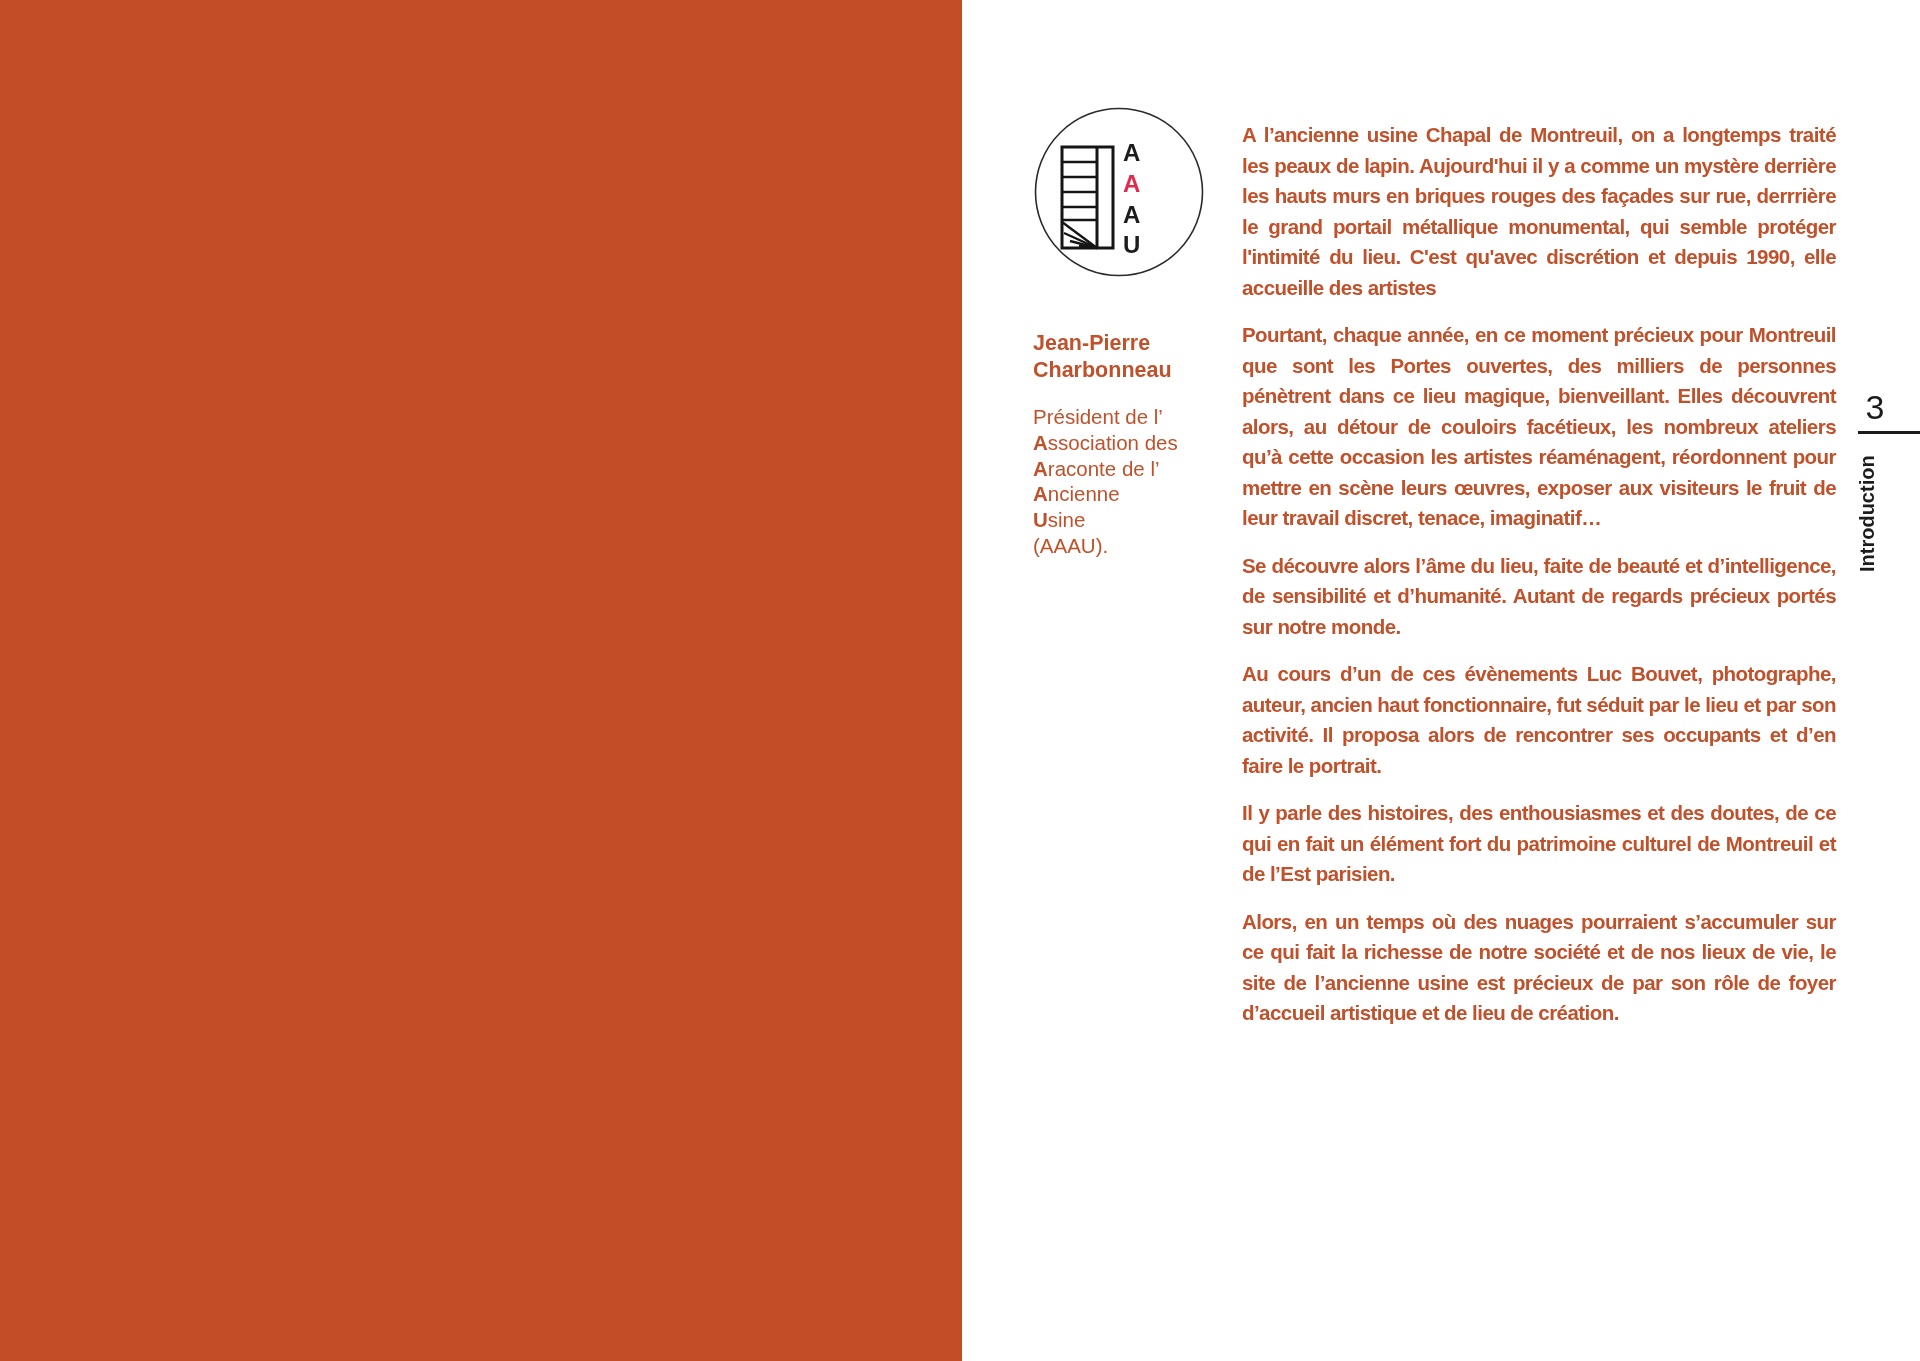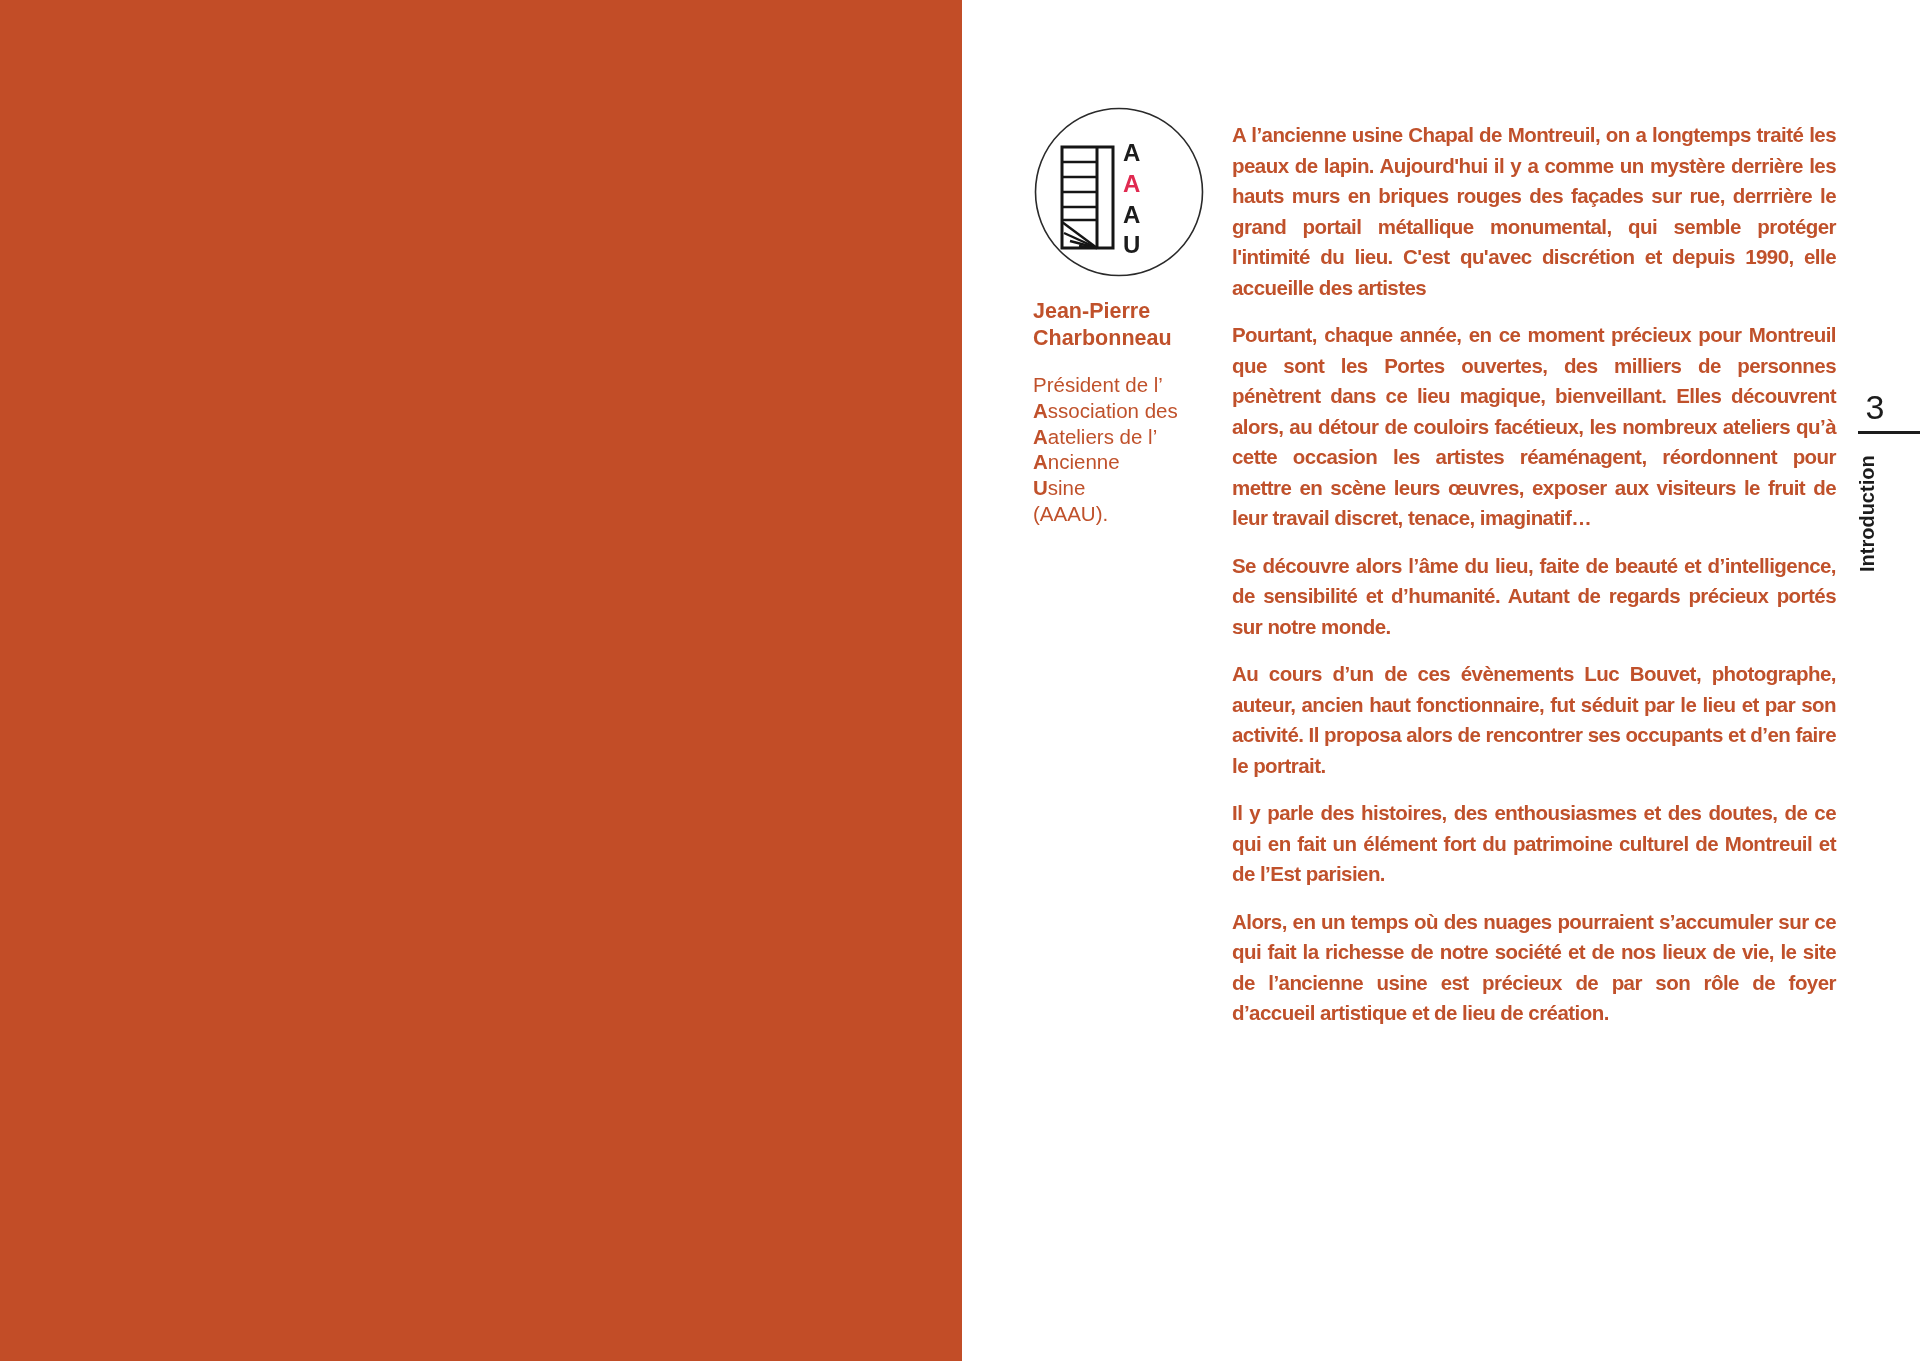--- a/index.html
+++ b/index.html
@@ -22,31 +22,31 @@
   .logo{ position:absolute; left:1033px; top:106px; }
   .logo .ring{ fill:none; stroke:#2a2a2a; stroke-width:1.6; }
   .logo .stair{ fill:none; stroke:#151515; stroke-width:3; }
   .logo .thin{ stroke-width:2.4; }
   .logo text{
     font-family:"Liberation Sans", sans-serif; font-weight:bold;
     font-size:24px; fill:var(--ink);
   }
   .logo text.accent{ fill:var(--accent); }
   .author{ position:absolute; left:1033px; top:298px; width:190px; color:var(--red-text); }
-  .author-name{ font-size:21.5px; line-height:27px; font-weight:bold; }
+  .author-name{ font-size:21.5px; line-height:27px; font-weight:bold;margin-top:32px; }
   .author-role{ margin-top:20px; font-size:20.5px; line-height:25.8px; }
   .role-line b{ font-weight:bold; }
   .body-text{
     position:absolute; left:1232px; top:120px; width:604px;
     color:var(--red-text); font-weight:bold;
     font-size:20.5px; line-height:30.5px; letter-spacing:-0.55px;
     text-align:justify;
   }
   .para{ margin-bottom:17px; }
-  .para > div{ text-align:justify; }
+  .para > div{ text-align:justify;margin-left:10px; }
   .page-number{
     position:absolute; left:1858px; top:388px; width:34px; text-align:center;
     font-size:34px; color:var(--ink);
   }
   .margin-rule{
     position:absolute; left:1858px; top:431px; width:62px; height:3px;
     background:var(--ink);
   }
   .section-label{
     position:absolute; left:1856px; top:442px; height:130px;
@@ -89,21 +89,21 @@
     </svg>
 
     <div class="author">
       <div class="author-name">
         <div>Jean-Pierre</div>
         <div>Charbonneau</div>
       </div>
       <div class="author-role">
         <div class="role-line"><b></b><span>Président de l’</span></div>
           <div class="role-line"><b>A</b><span>ssociation des</span></div>
-          <div class="role-line"><b>A</b><span>ateliers de l’</span></div>
+          <div class="role-line"><b>A</b><span>raconte de l’</span></div>
           <div class="role-line"><b>A</b><span>ncienne</span></div>
           <div class="role-line"><b>U</b><span>sine</span></div>
           <div class="role-line"><b></b><span>(AAAU).</span></div>
       </div>
     </div>
 
     <div class="body-text">
       <div class="para">
           <div>A l’ancienne usine Chapal de Montreuil, on a longtemps traité les peaux de lapin. Aujourd'hui il y a comme un mystère derrière les hauts murs en briques rouges des façades sur rue, derrrière le grand portail métallique monumental, qui semble protéger l'intimité du lieu. C'est qu'avec discrétion et depuis 1990, elle accueille des artistes</div>
         </div>

